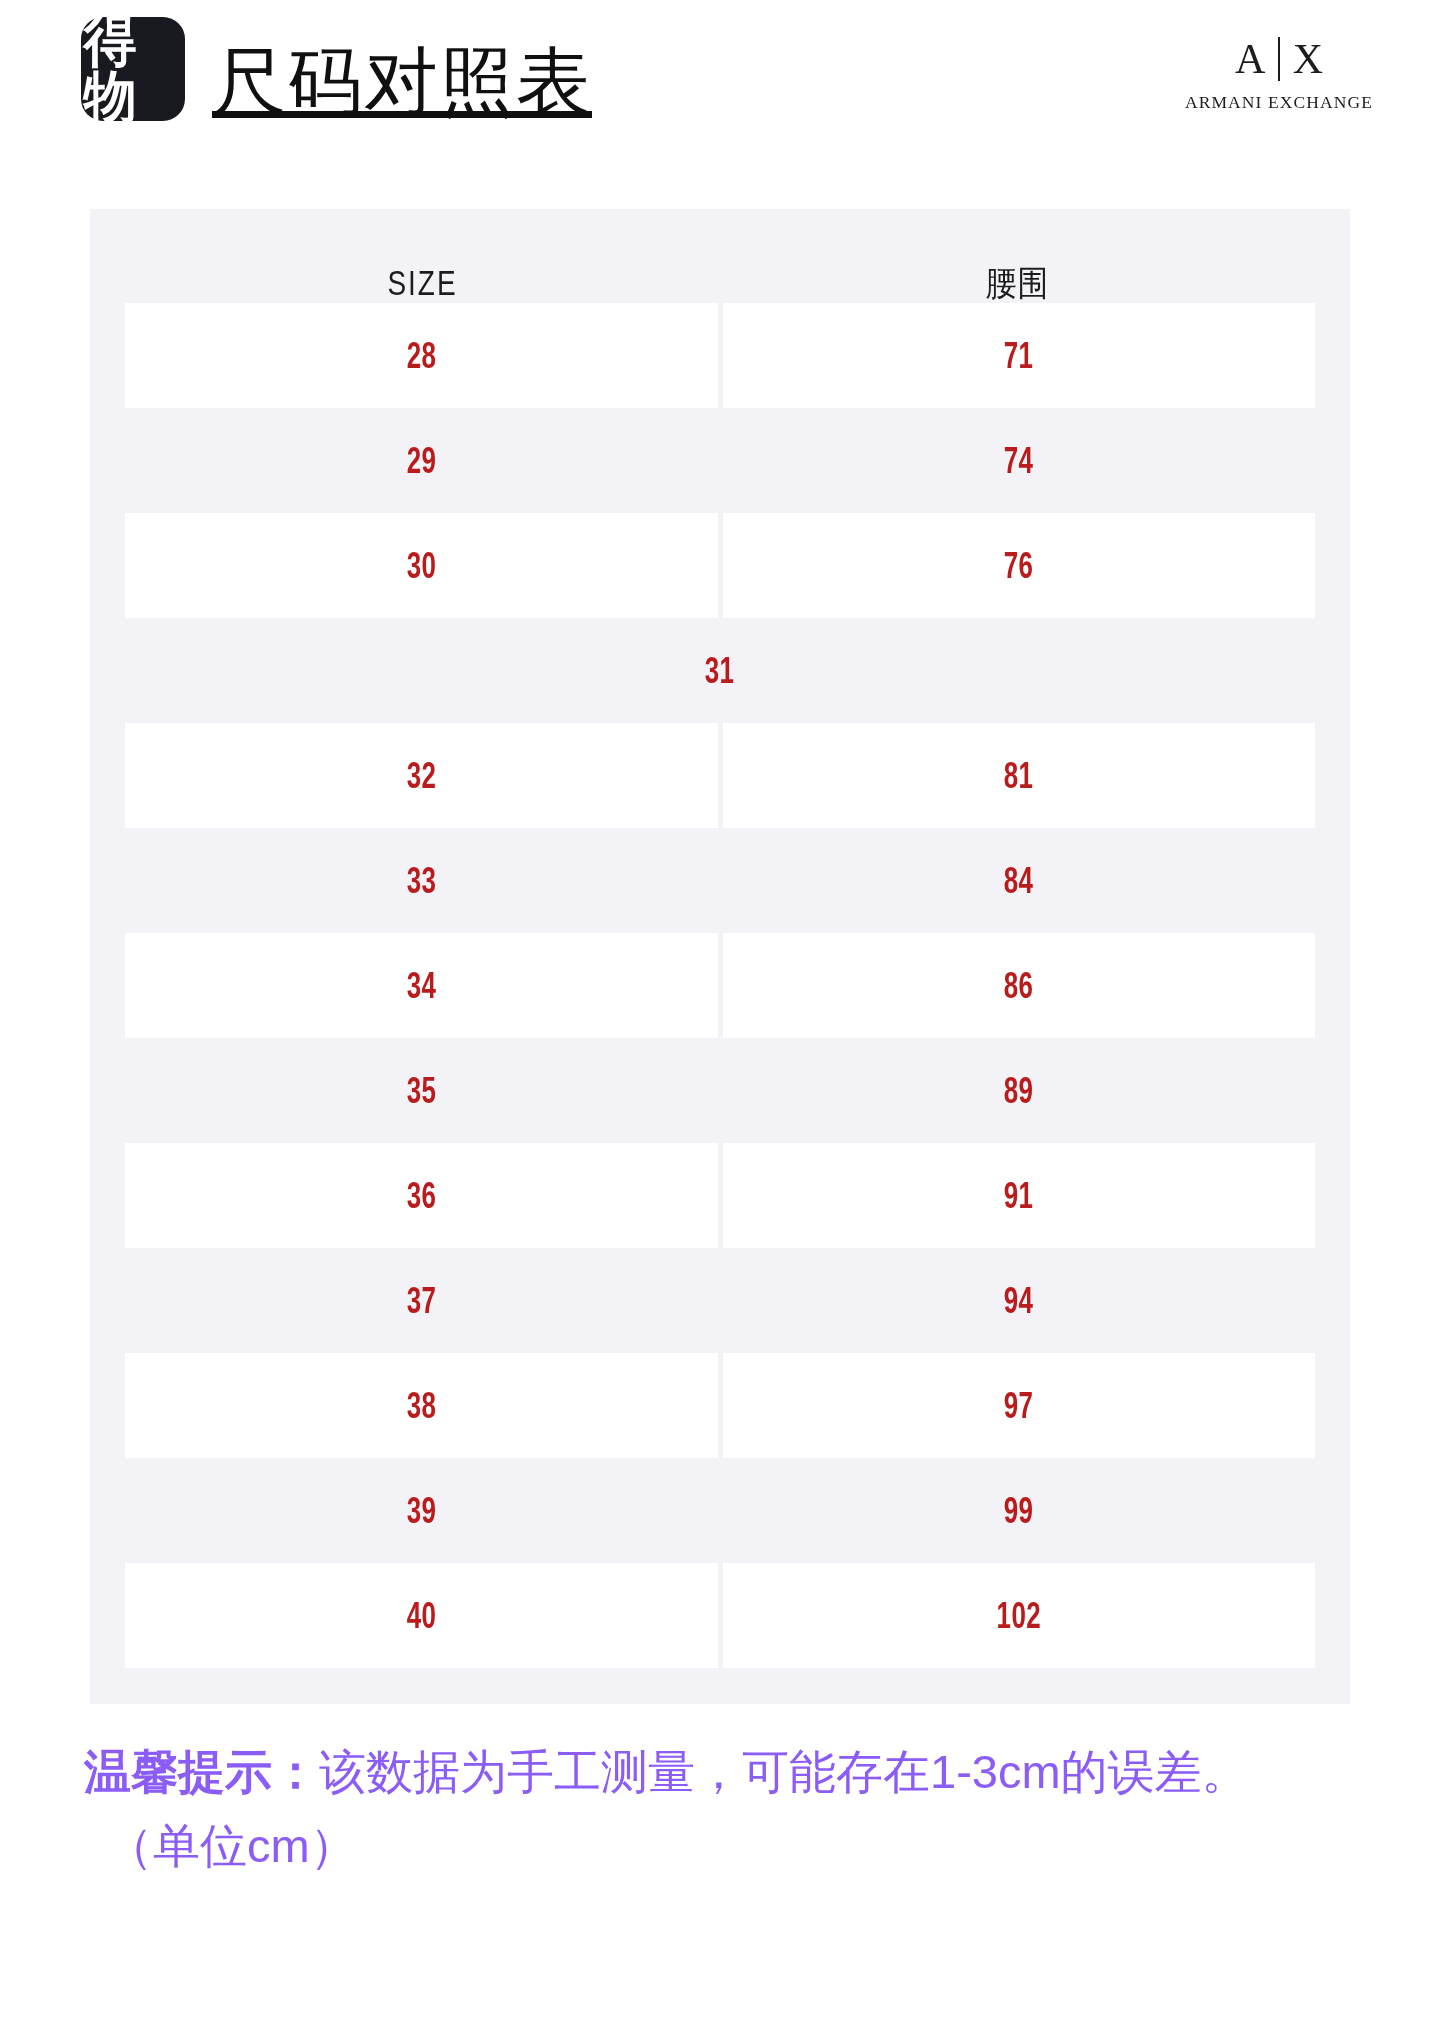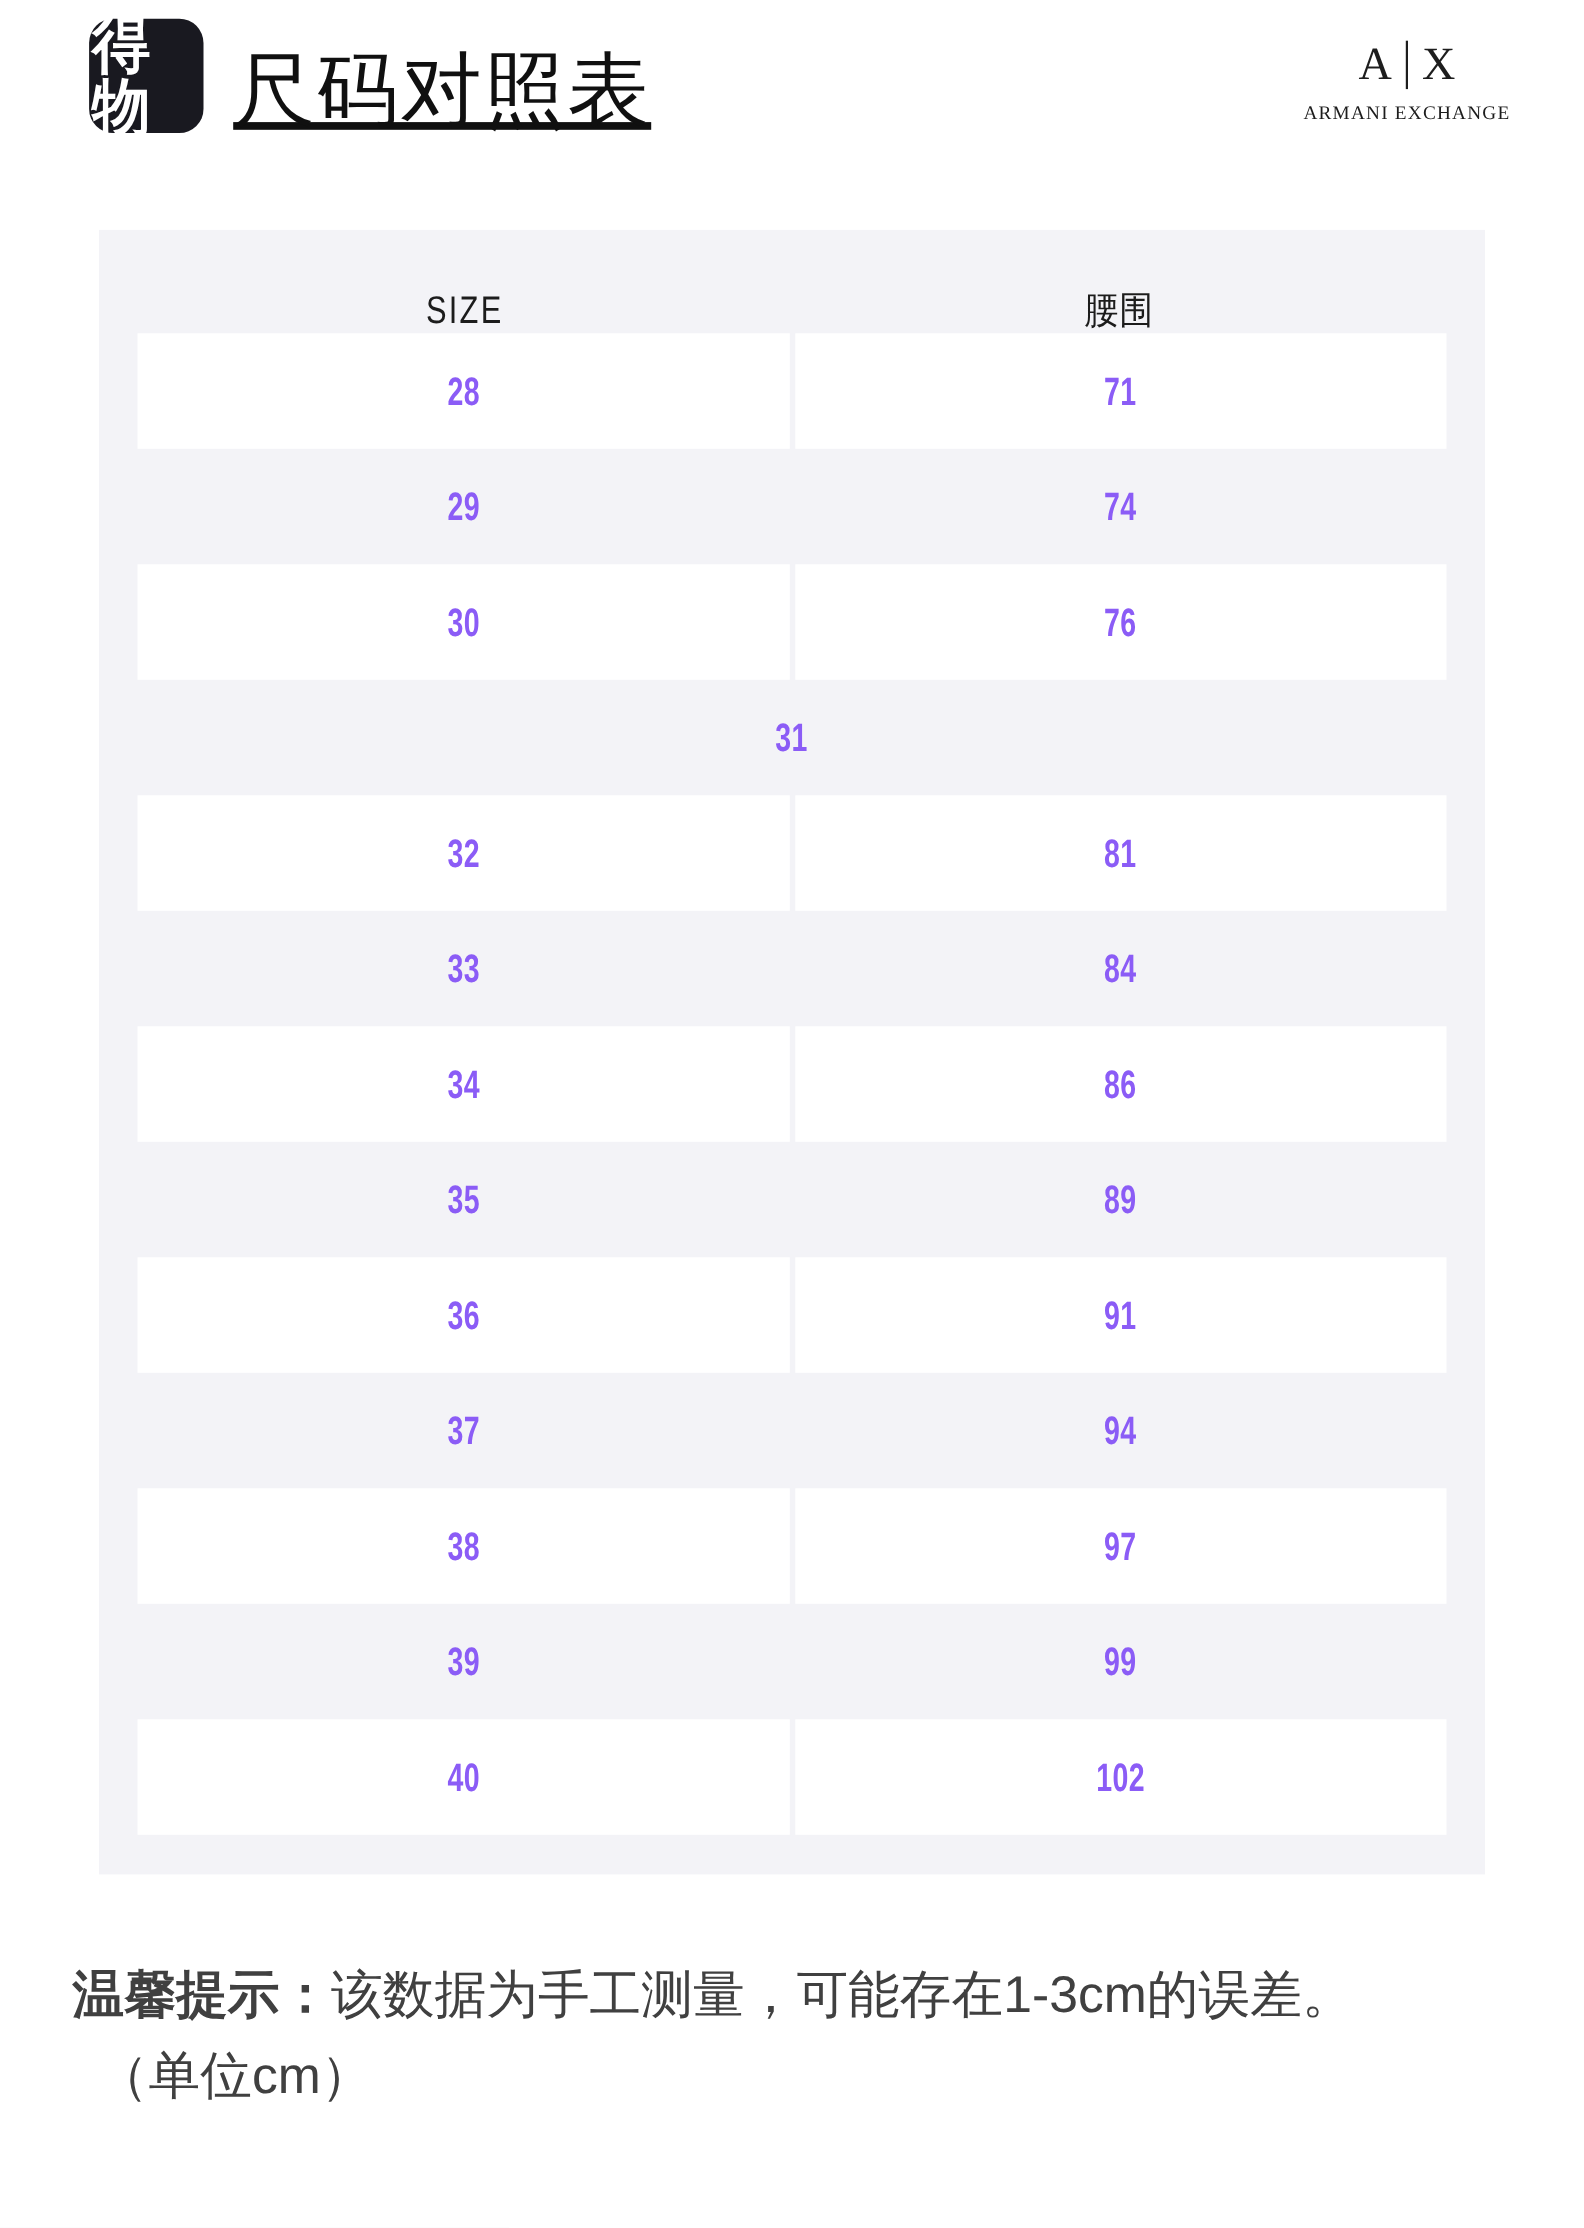--- a/index.html
+++ b/index.html
@@ -141,41 +141,40 @@
   .trow.even .td { background: transparent; }
 
   .td {
     flex: 1 1 0;
     display: flex;
     align-items: center;
     justify-content: center;
     font-size: 36px;
     line-height: 40px;
     font-weight: 700;
-    color: #8b5cf6;
+    color: #b91c1c;
     transform: scaleX(1);
   }
 
   .td span {
     display: inline-block;
     transform: scaleX(0.72);
     font-weight: 700;
     letter-spacing: 0.5px;
   }
 
   .table-foot-pad { height: 36px; }
 
   
   .note {
     position: absolute;
-    left: 66px;
+    left: 84px;
     top: 1742px;
     width: 1300px;
-    color: #404040;
-    margin-top: 41px;
+    color: #8b5cf6;
   }
 
   .note-line1 {
     font-size: 47px;
     line-height: 60px;
     font-weight: 400;
     white-space: nowrap;
   }
 
   .note-label {

